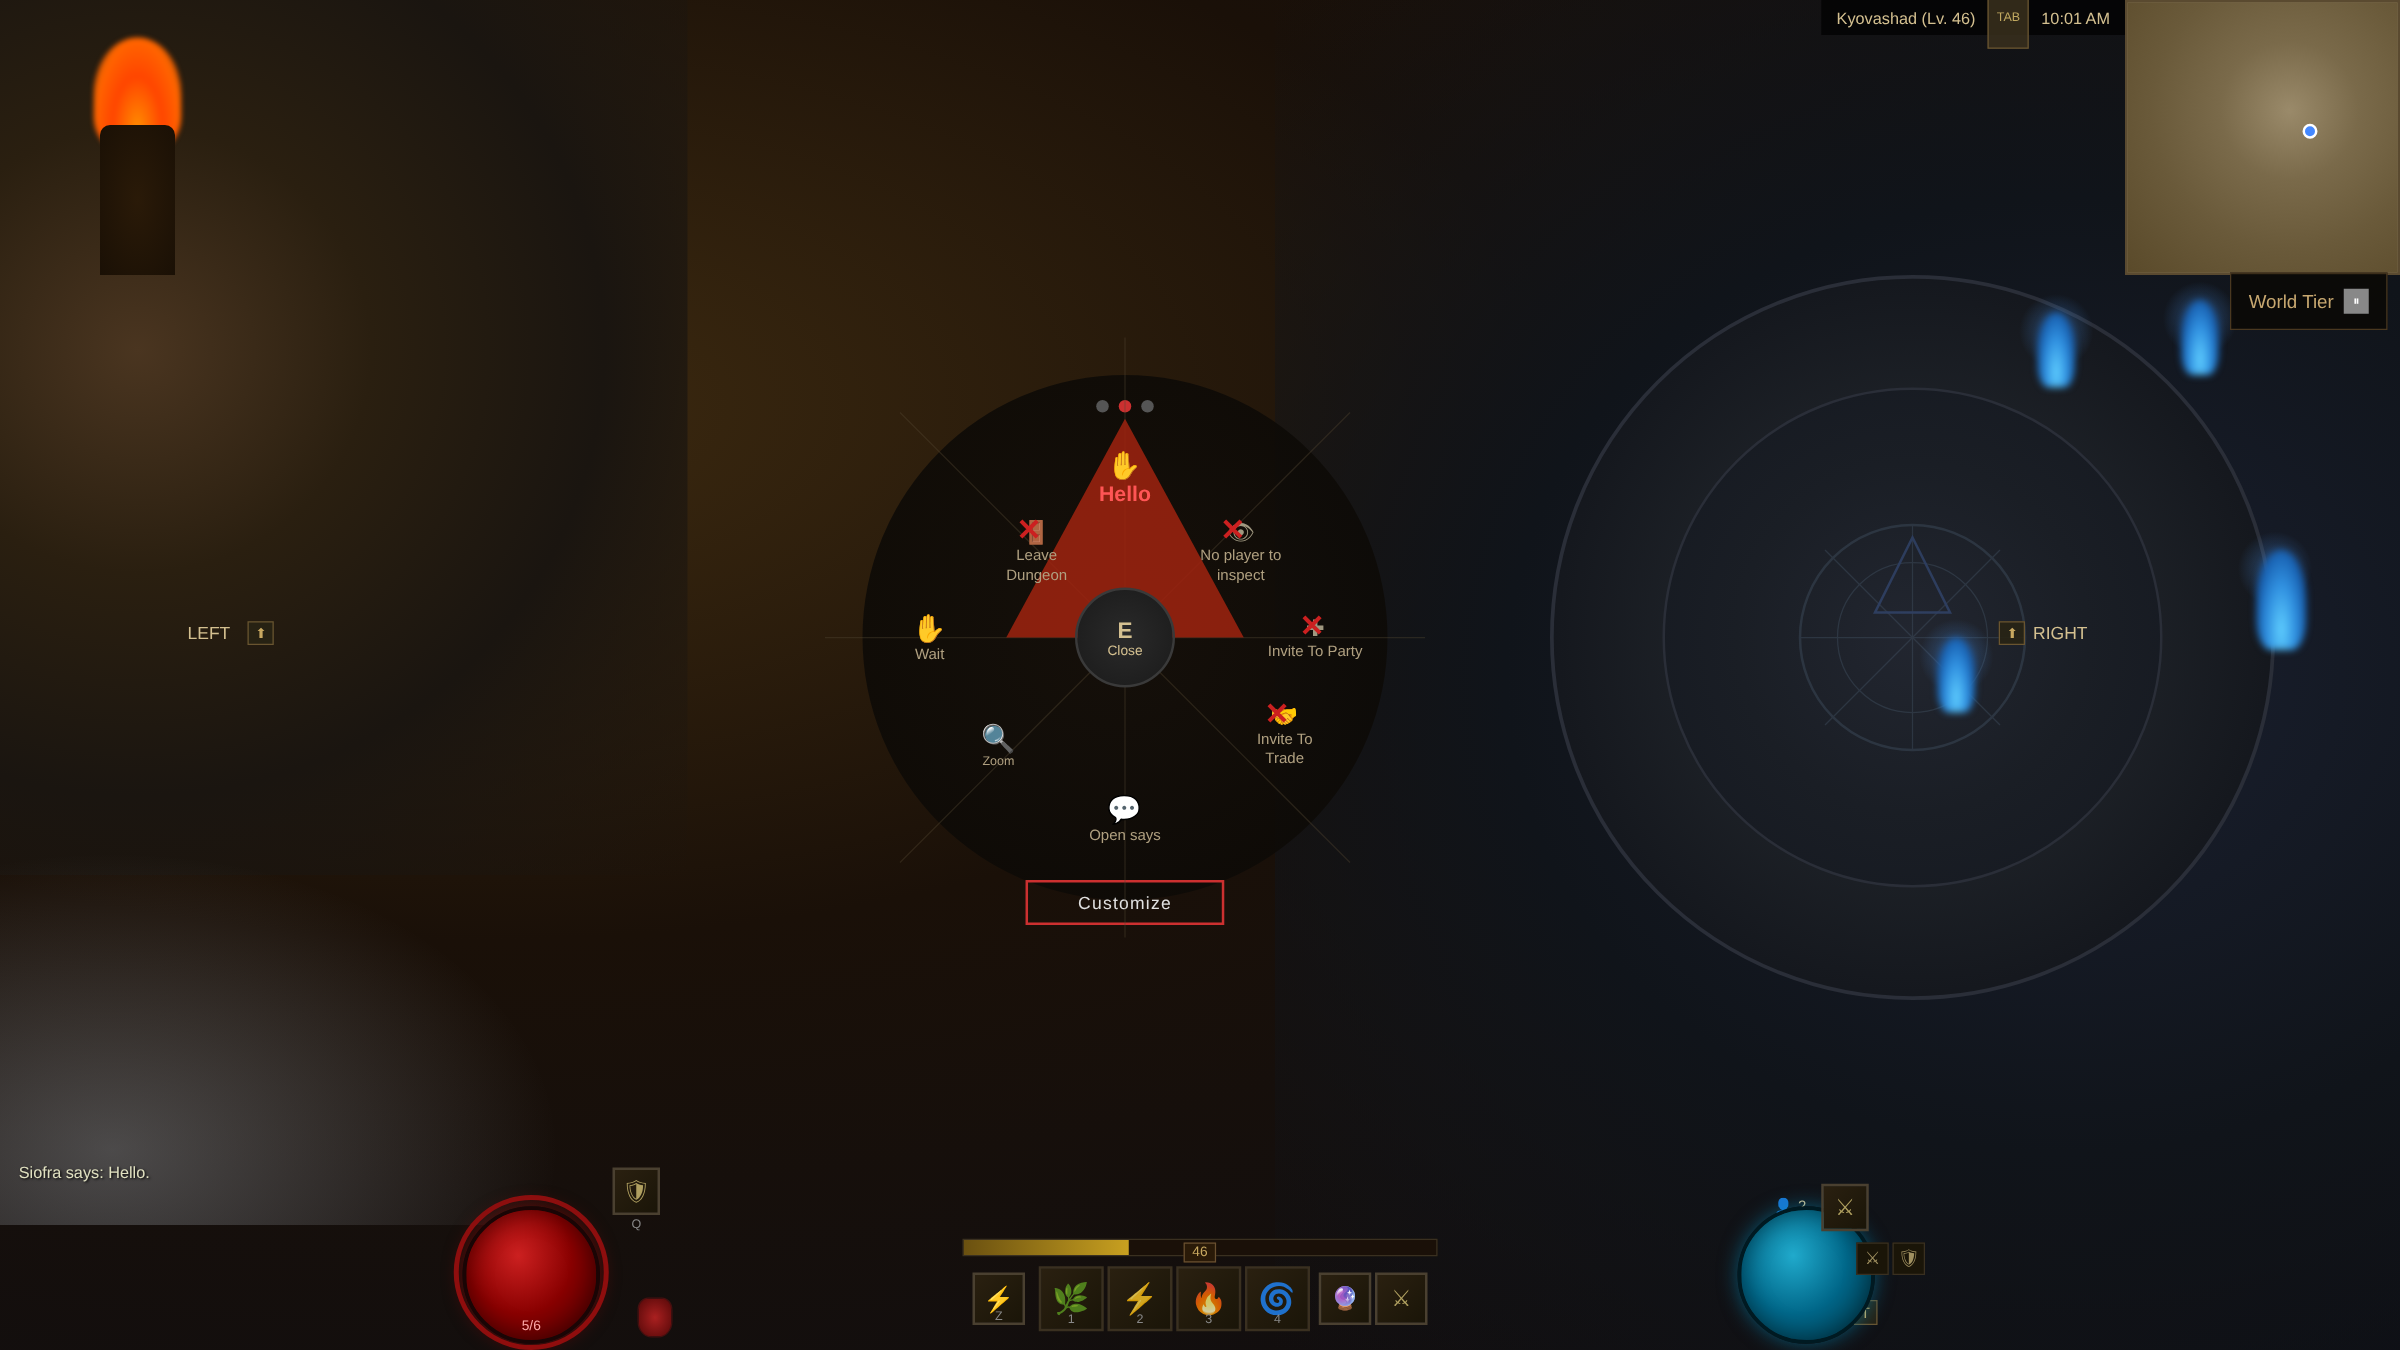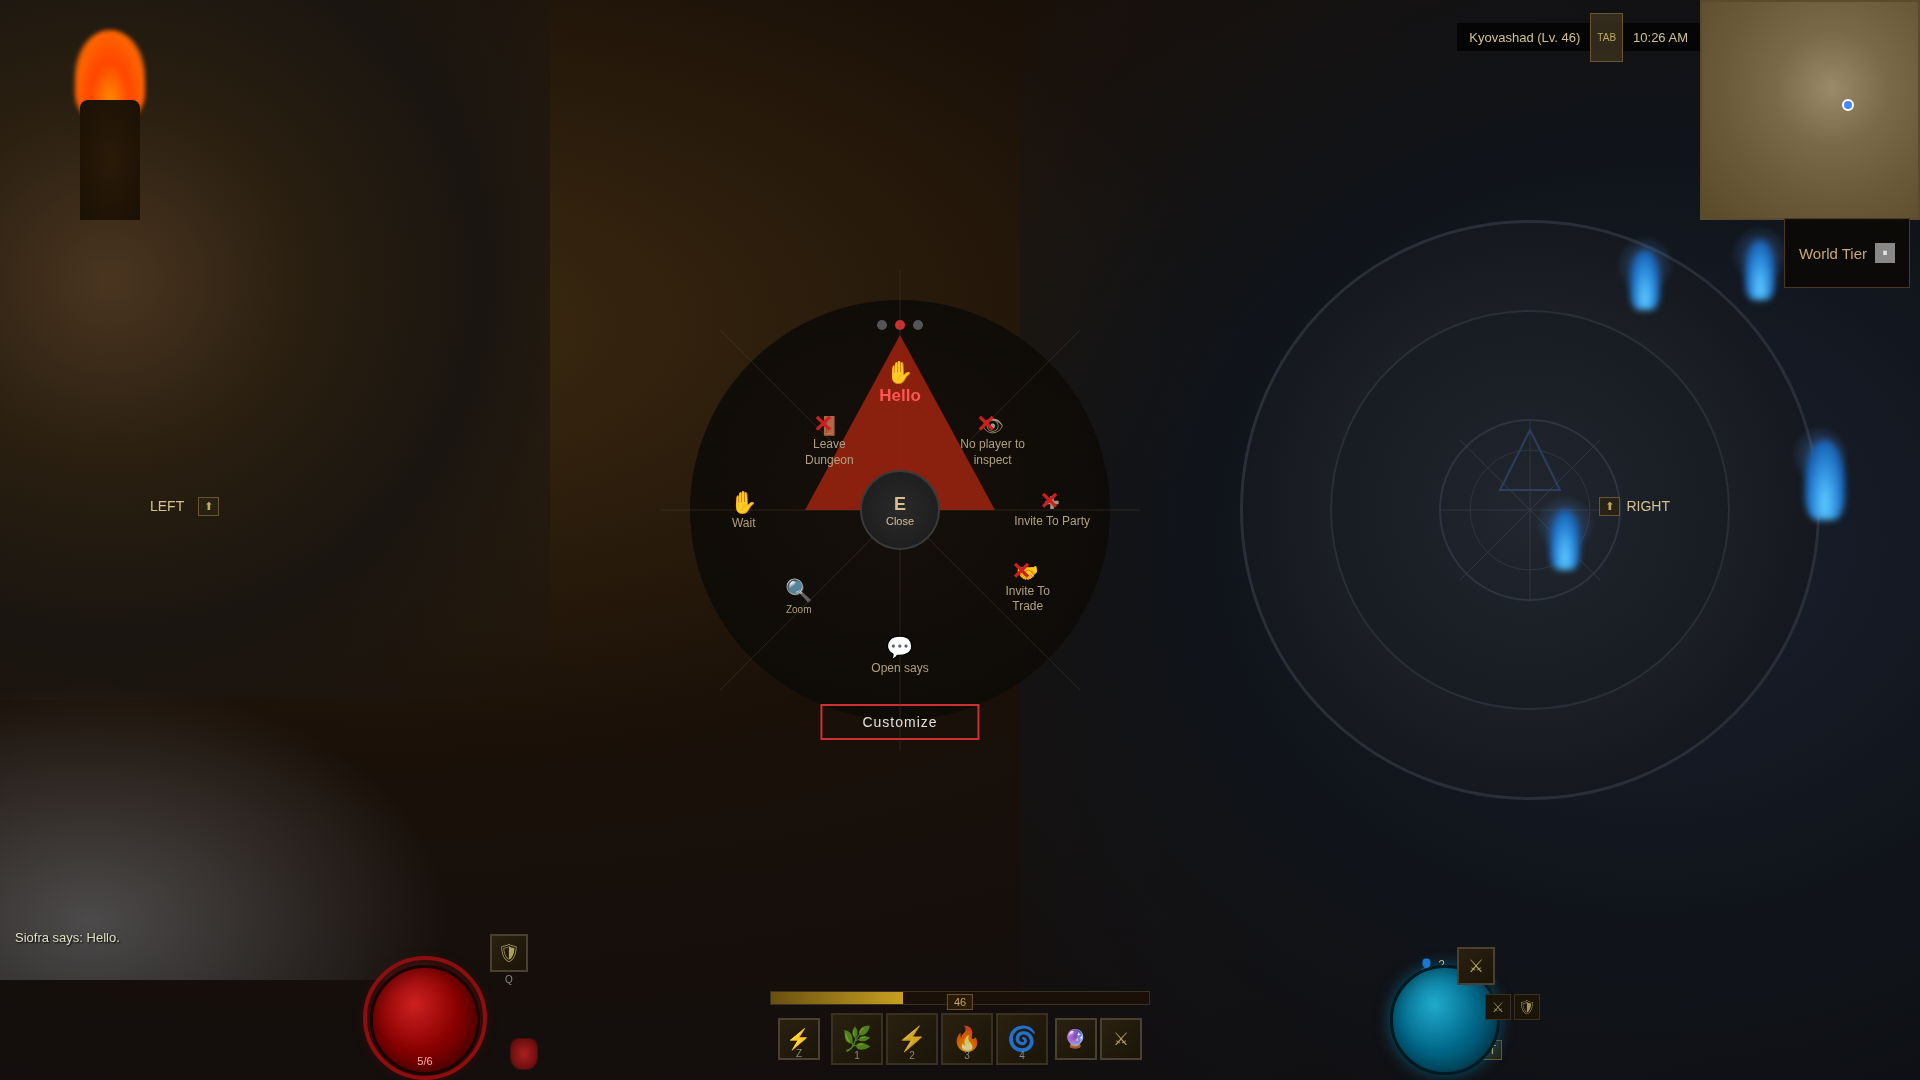--- a/index.html
+++ b/index.html
@@ -130,21 +130,20 @@
     
     .header-bar {
       position: absolute;
       top: 0; right: 220px;
       height: 28px;
       background: rgba(0,0,0,0.7);
       display: flex;
       align-items: center;
       padding: 0 12px;
       gap: 10px;
-      margin-top: 23px;
     }
     .header-location {
       color: #d4c090;
       font-size: 13px;
       font-family: Arial, sans-serif;
     }
     .header-tab-btn {
       background: rgba(60,50,30,0.8);
       color: #c0a860;
       border: 1px solid #6a5530;
@@ -157,21 +156,21 @@
       font-size: 13px;
       font-family: Arial, sans-serif;
     }
 
     
     .world-tier-panel {
       position: absolute;
       top: 218px; right: 10px;
       background: rgba(10,8,5,0.85);
       border: 1px solid #4a3820;
-      padding: 24px 14px;
+      padding: 12px 14px;
       display: flex;
       align-items: center;
       gap: 8px;
     }
     .world-tier-text {
       color: #c8a870;
       font-size: 15px;
       font-family: Arial, sans-serif;
     }
     .world-tier-icon {
@@ -473,21 +472,21 @@
 
 <div class="minimap">
   <div class="minimap-bg">
     <div class="minimap-player"></div>
   </div>
 </div>
 
 <div class="header-bar">
   <span class="header-location">Kyovashad (Lv. 46)</span>
   <span class="header-tab-btn">TAB</span>
-  <span class="header-time">10:26 AM</span>
+  <span class="header-time">10:01 AM</span>
 </div>
 
 <div class="world-tier-panel">
   <span class="world-tier-text">World Tier</span>
   <span class="world-tier-icon">⏸</span>
 </div>
 
 <div class="wheel-overlay">
 
   <div class="wheel-bg"></div>

